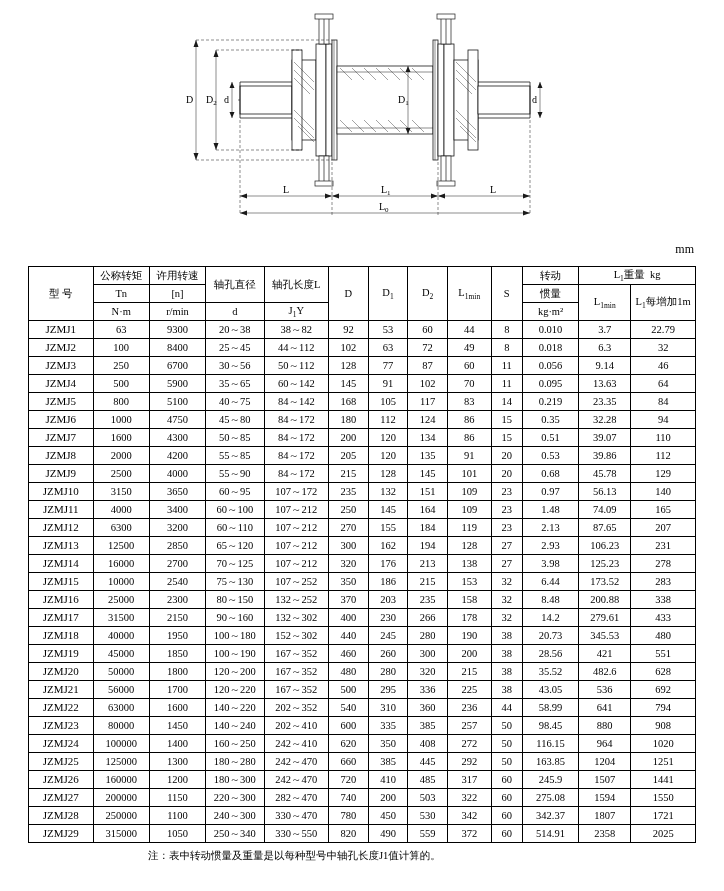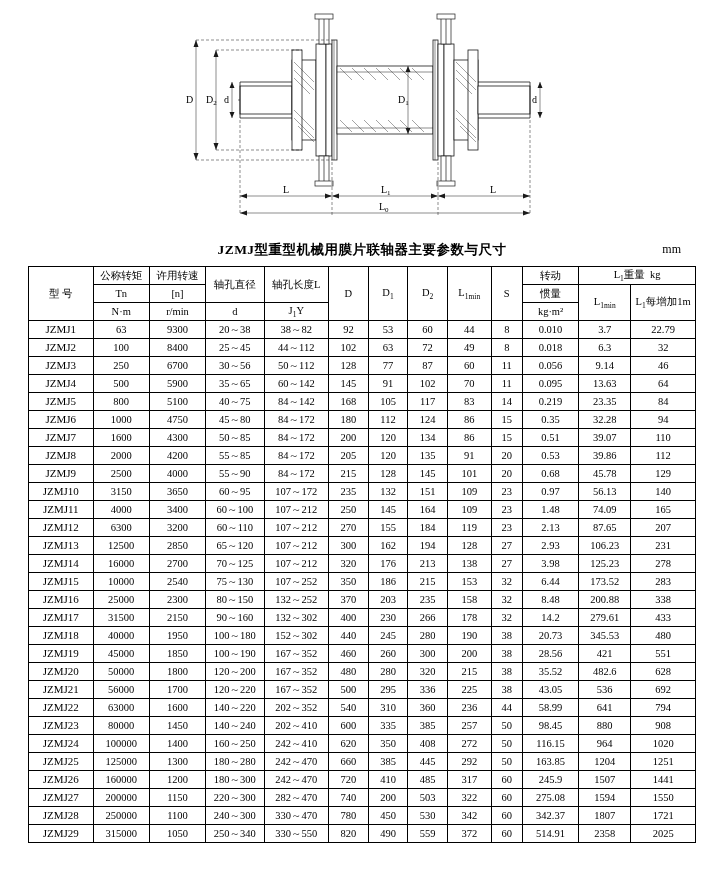--- a/index.html
+++ b/index.html
@@ -35,21 +35,21 @@
     height: 26px;
     text-align: center;
   }
   .doc-title {
     font-size: 13.5px;
     font-weight: bold;
     letter-spacing: 0.5px;
   }
   .unit-label {
     position: absolute;
-    right: 43px;
+    right: 30px;
     top: 2px;
     font-size: 12px;
   }
 
   
   .table-wrap {
     padding: 0 28px;
     box-sizing: border-box;
     width: 724px;
   }
@@ -234,21 +234,20 @@
         <text x="532" y="103">d</text>
         <text x="283" y="193">L</text>
         <text x="381" y="193">L<tspan font-size="7" dy="2">1</tspan></text>
         <text x="490" y="193">L</text>
         <text x="379" y="210">L<tspan font-size="7" dy="2">0</tspan></text>
       </g>
     </svg>
   </div>
 
   <div class="title-row">
-    <span class="doc-title">JZMJ型重型机械用膜片联轴器主要参数与尺寸</span>
     <span class="unit-label">mm</span>
   </div>
 
   <div class="table-wrap">
     <table class="spec">
       <colgroup>
         <col style="width:62px">
           <col style="width:54px">
           <col style="width:54px">
         <col style="width:56px">
@@ -733,15 +732,18 @@
             <td>559</td>
             <td>372</td>
             <td>60</td>
             <td>514.91</td>
             <td>2358</td>
             <td>2025</td>
           </tr>
         </tbody>
     </table>
 
+    <div class="note">
+      <span>注：表中转动惯量及重量是以每种型号中轴孔长度J1值计算的。</span>
+    </div>
   </div>
 
 </div>
 
 </body></html>

